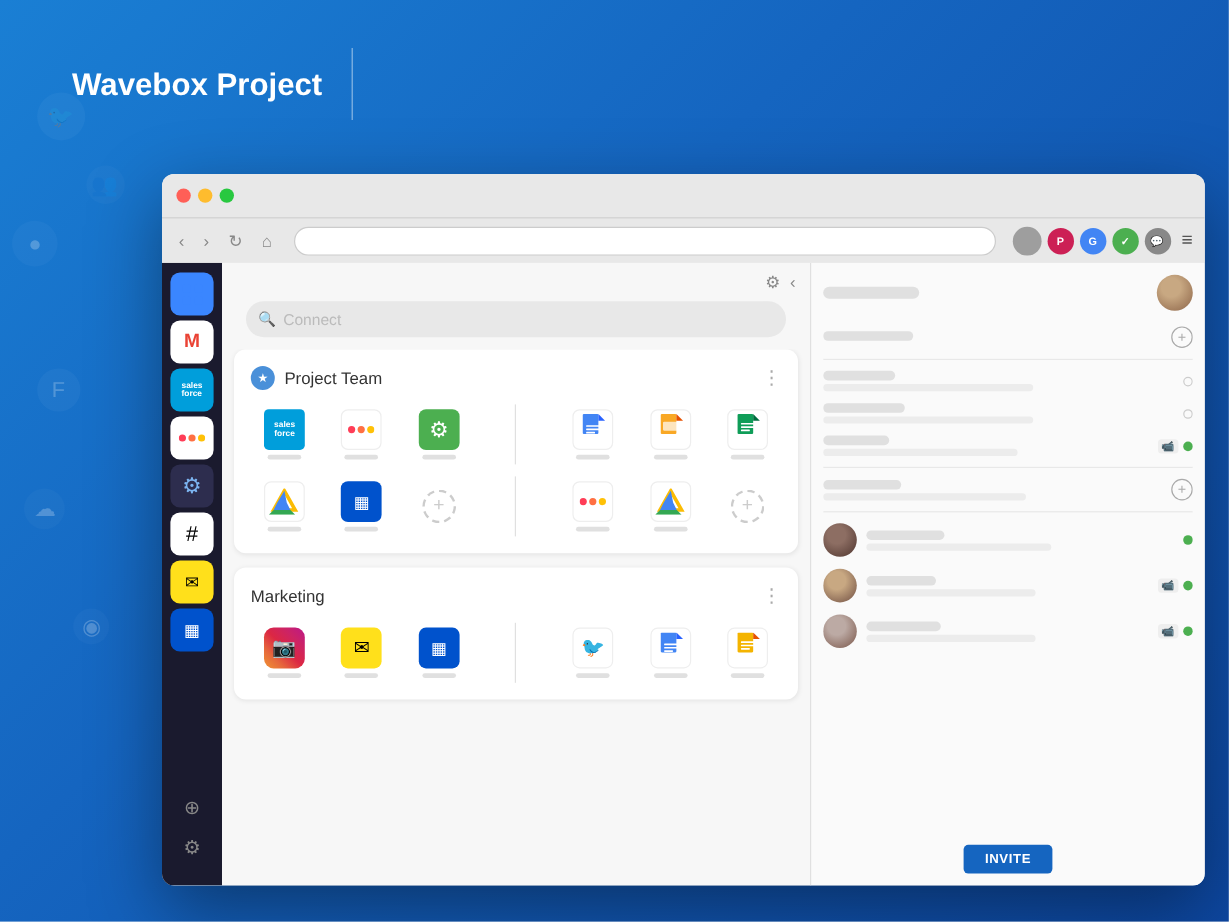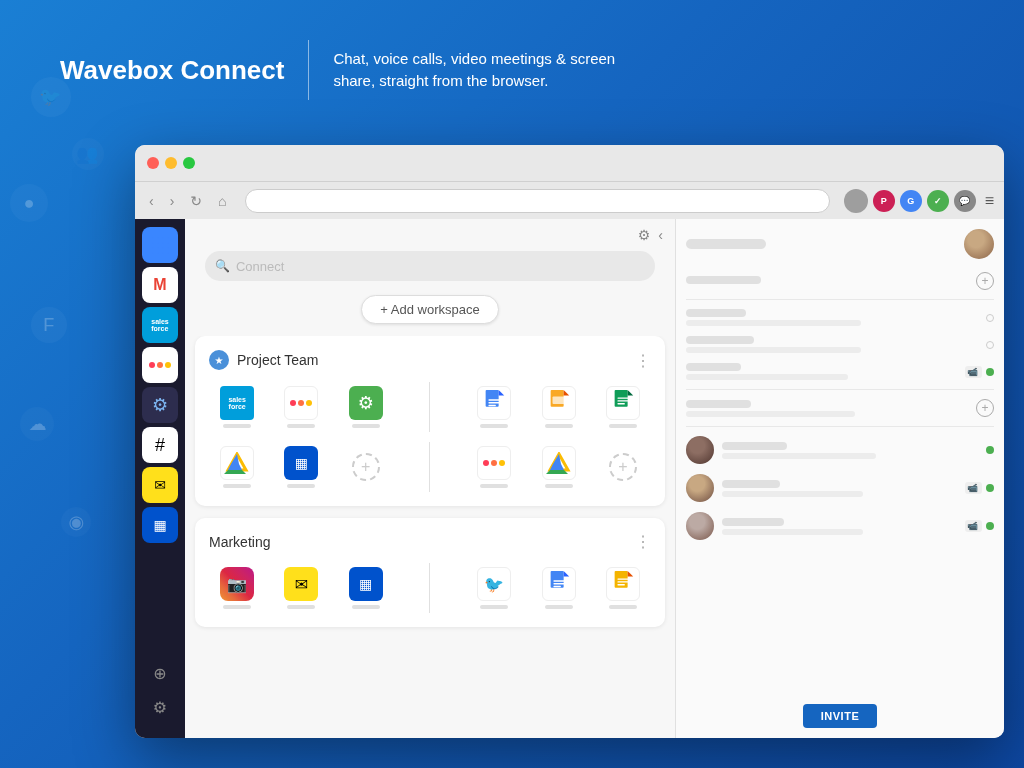--- a/index.html
+++ b/index.html
@@ -442,23 +442,22 @@
   <div class="bg-icon" style="top:66%;left:6%;width:30px;height:30px;background:rgba(255,255,255,0.1);">◉</div>
   <div class="bg-icon" style="top:50%;right:2%;width:42px;height:42px;background:rgba(255,255,255,0.12);font-size:10px;font-weight:bold;">xero</div>
   <div class="bg-icon" style="top:36%;right:6%;width:34px;height:34px;background:rgba(255,255,255,0.1);">◎</div>
   <div class="bg-icon" style="top:62%;right:3%;width:34px;height:34px;background:rgba(255,255,255,0.1);">🟦</div>
   <div class="bg-icon" style="top:74%;right:8%;width:32px;height:32px;background:rgba(255,255,255,0.1);">●</div>
   <div class="bg-icon" style="top:80%;right:3%;width:30px;height:30px;background:rgba(255,255,255,0.1);">🎯</div>
   <div class="bg-icon" style="top:60%;right:10%;width:36px;height:36px;background:rgba(255,255,255,0.1);">⊞</div>
 </div>
 
 <div class="header-section">
-  <div class="header-title">Wavebox Connect</div>
+  <div class="header-title">Wavebox Project</div>
   <div class="header-divider"></div>
-  <div class="header-desc">Chat, voice calls, video meetings &amp; screen share, straight from the browser.</div>
 </div>
 
 <div class="browser-window">
 
   <div class="title-bar">
     <div class="traffic-light tl-red"></div>
     <div class="traffic-light tl-yellow"></div>
     <div class="traffic-light tl-green"></div>
   </div>
 
@@ -546,23 +545,20 @@
       <div class="panel-header">
         <span class="panel-header-icon">⚙</span>
         <span class="panel-header-icon">‹</span>
       </div>
 
       <div class="search-bar">
         <span class="search-icon-inner">🔍</span>
         <span style="color:#bbb;font-size:13px;">Connect</span>
       </div>
 
-      <button class="add-workspace-btn">
-        <span>+ Add workspace</span>
-      </button>
 
       <div class="workspaces-list">
 
         <div class="workspace-card">
           <div class="workspace-header">
             <div class="workspace-title-row">
               <div class="workspace-star">★</div>
               <span class="workspace-name">Project Team</span>
             </div>
             <span class="workspace-more">⋮</span>

